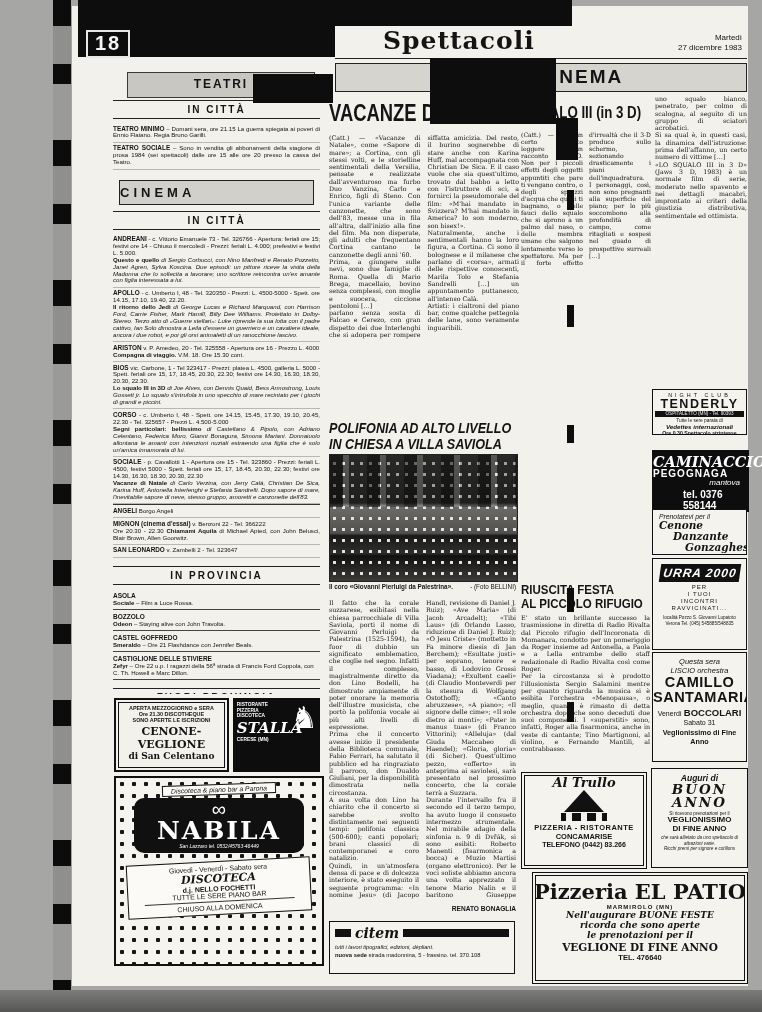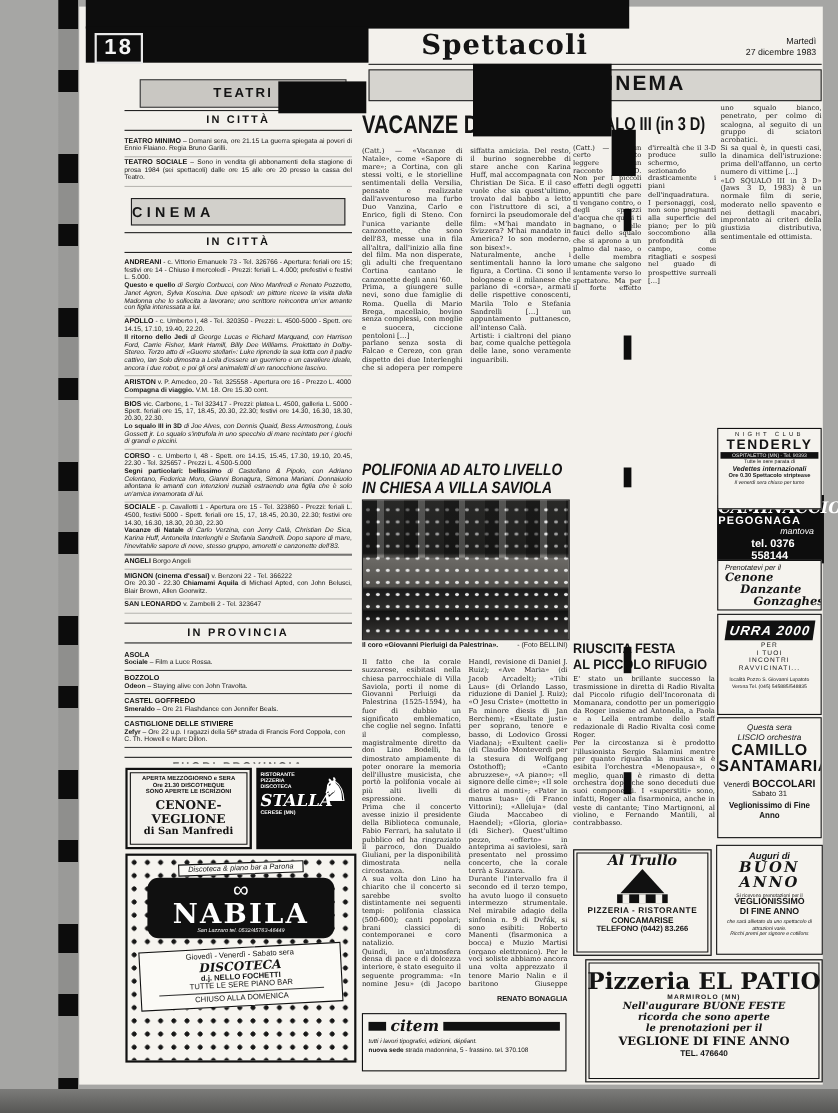--- a/index.html
+++ b/index.html
@@ -76,21 +76,21 @@
   #citem{left:329px;top:921px;width:186px;height:53px;border:1.5px solid #111;z-index:3;background:#f5f3ee;padding:4px 5px;box-sizing:border-box;}
   #citem .row{display:flex;align-items:center;gap:4px;}
   #citem .bar{height:8px;background:#111;}
   #citem .b1{width:16px;} #citem .b2{flex:1;}
   #citem .nm{font-family:"DejaVu Serif",serif;font-weight:bold;font-style:italic;font-size:14px;line-height:14px;}
   #citem .l1{font-style:italic;font-size:5.6px;margin-top:4px;}
   #citem .l2{font-size:5.8px;margin-top:2px;}
   #citem .l2 b{font-weight:900;}
   
   .adbox{border:1.5px solid #111;background:#f5f3ee;z-index:3;box-sizing:border-box;text-align:center;overflow:hidden;}
-  #tenderly{left:652px;top:389px;width:95px;height:74px;padding-top:2px;}
+  #tenderly{left:652px;top:389px;width:95px;height:46px;padding-top:2px;}
   #tenderly .k{font-size:5.4px;letter-spacing:3px;}
   #tenderly .n{font-weight:900;font-size:12.5px;letter-spacing:1.5px;line-height:12px;}
   #tenderly .strip{background:#111;color:#efefef;font-size:4.6px;line-height:6px;margin:1px 2px;}
   #tenderly .t1{font-size:4.8px;}
   #tenderly .t2{font-weight:bold;font-style:italic;font-size:6.2px;}
   #tenderly .t3{font-weight:bold;font-size:5.2px;}
   #tenderly .t4{font-size:4.6px;font-style:italic;}
   #caminaccio{left:652px;top:450px;width:95px;height:57px;background:#0d0d0d;color:#fff;border:1.5px solid #111;padding-top:3px;}
   #caminaccio .n{font-family:"DejaVu Serif",serif;font-weight:bold;font-style:italic;font-size:14.5px;line-height:15px;}
   #caminaccio .t{font-weight:900;font-size:10px;line-height:10px;letter-spacing:1px;}
@@ -256,21 +256,21 @@
   <div class="sechead" style="margin-top:8px;">FUORI PROVINCIA</div>
 
 </div>
 
 <div class="abs" id="stalla">
   <div class="lbox">
     <div class="s1">APERTA MEZZOGIORNO e SERA</div>
     <div class="s1">Ore 21.30 DISCOTHEQUE</div>
     <div class="s1">SONO APERTE LE ISCRIZIONI</div>
     <div class="s2">CENONE-VEGLIONE</div>
-    <div class="s3">di San Manfredi</div>
+    <div class="s3">di San Celentano</div>
   </div>
   <div class="rbox">
     <div class="tiny">RISTORANTE</div>
     <div class="tiny">PIZZERIA</div>
     <div class="tiny">DISCOTECA</div>
     <div class="big">STALLA</div>
     <div class="tiny">CERESE (MN)</div>
     <div class="horse">♞</div>
   </div>
 </div>

